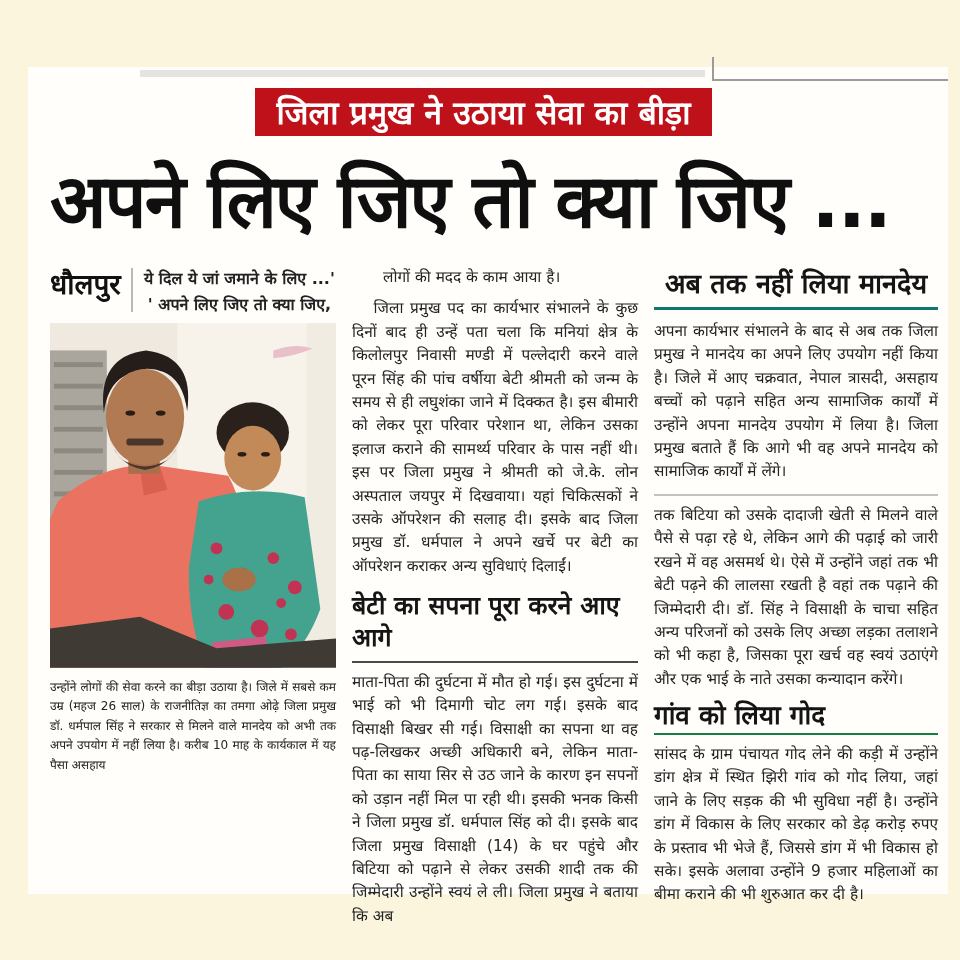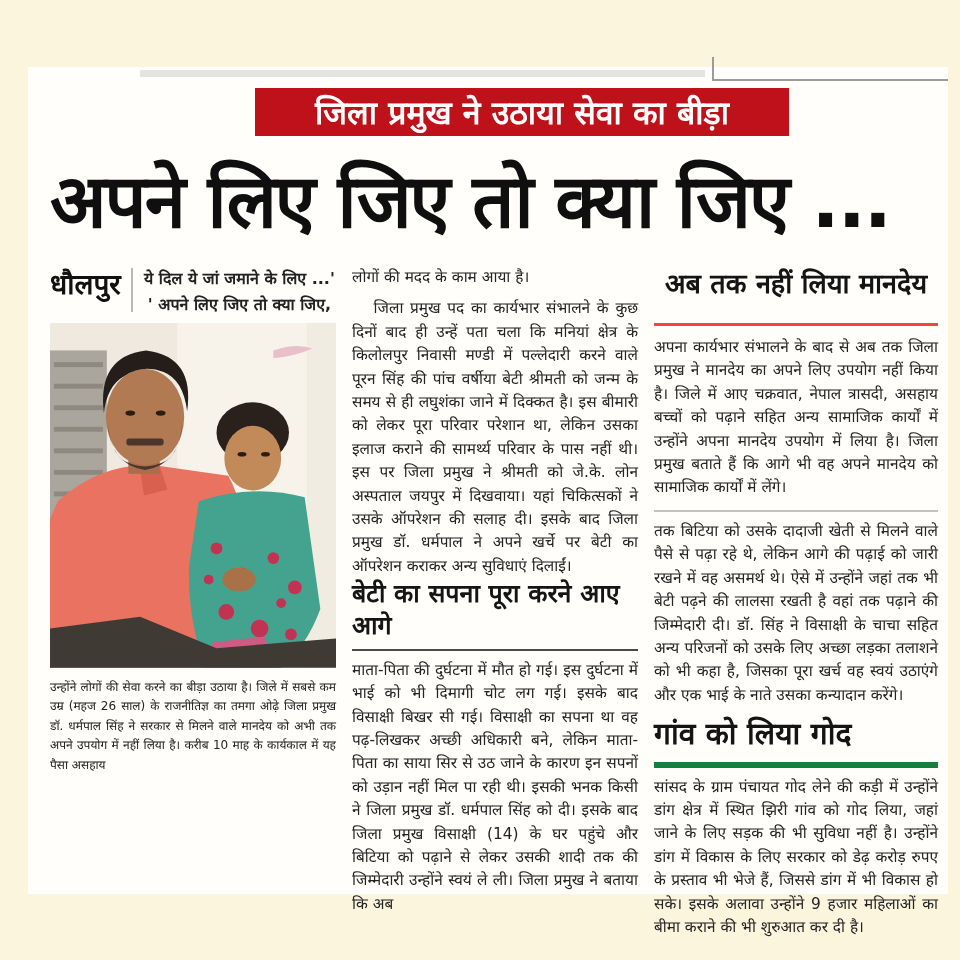--- a/index.html
+++ b/index.html
@@ -17,21 +17,21 @@
   }
   .deco-strip {
     position:absolute; left:140px; top:70px; width:565px; height:7px;
     background:#e6e4e0;
   }
   .corner-line {
     position:absolute; left:712px; top:57px; width:236px; height:24px;
     border-left:2px solid #9b9b9b; border-bottom:2px solid #9b9b9b;
   }
   .banner {
-    position:absolute; left:255px; top:88px; width:534px; height:48px;
+    position:absolute; left:255px; top:88px; width:457px; height:48px;
     display:flex; align-items:center; justify-content:center;
   }
   .banner-text {
     color:#ffffff; font-weight:bold; font-size:32px; line-height:1;
     padding-top:2px; letter-spacing:0;
   }
   .headline {
     position:absolute; left:30px; top:146px; width:880px; height:104px;
     display:flex; align-items:center; justify-content:center;
     font-size:74px; font-weight:800; color:#0f0f0f; letter-spacing:-2px;
@@ -61,33 +61,33 @@
     font-size:16px; font-weight:bold; line-height:1.6; text-align:center;
     color:#222; flex:1;
   }
   .photo-wrap { margin:6px 0 10px 0; width:100%; }
   .photo-wrap svg { display:block; width:100%; height:auto; }
   .col1 .after-photo { font-size:12px; line-height:1.62; }
   .indent { text-indent:1.4em; }
   .subhead2 {
     font-size:25px; font-weight:bold; line-height:1.25; color:#151515;
     border-bottom:2px solid #4a4a4a; padding-bottom:8px;
-    margin:0 0 8px 0;
+    margin:12px 0 8px 0;
   }
   .head-maroon {
     font-size:27px; font-weight:bold; color:#141414; line-height:1.15;
-    border-bottom:3px solid #ef4444; padding-bottom:24px; margin:2px 0 10px 0;
+    border-bottom:3px solid #0f766e; padding-bottom:8px; margin:2px 0 10px 0;
     text-align:center;
   }
   .head-gray {
-    font-size:30px; font-weight:bold; color:#141414; line-height:1.15;
-    border-bottom:6px solid #15803d; padding-bottom:10px; margin:10px 0 8px 0;
+    font-size:26px; font-weight:bold; color:#141414; line-height:1.15;
+    border-bottom:2px solid #15803d; padding-bottom:2px; margin:10px 0 8px 0;
   }
   .divider { border-top:2px solid #c2c2c2; margin:10px 0 8px 0; }
-  .mb8 { margin-bottom:8px; }
+  .mb8 { margin-bottom:8px;margin-left:31px; }
 </style>
 </head>
 <body>
 
 <div class="clip"></div>
 <div class="deco-strip"></div>
 <div class="corner-line"></div>
 
 <div class="banner" style="background:#bf1119;">
   <div class="banner-text">जिला प्रमुख ने उठाया सेवा का बीड़ा</div>

